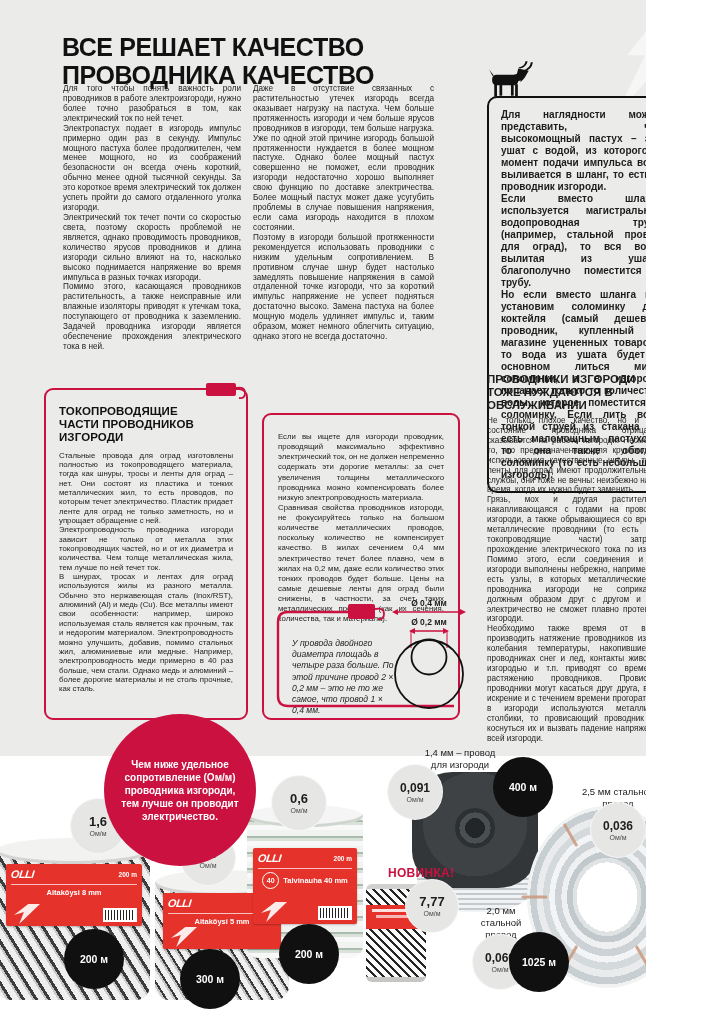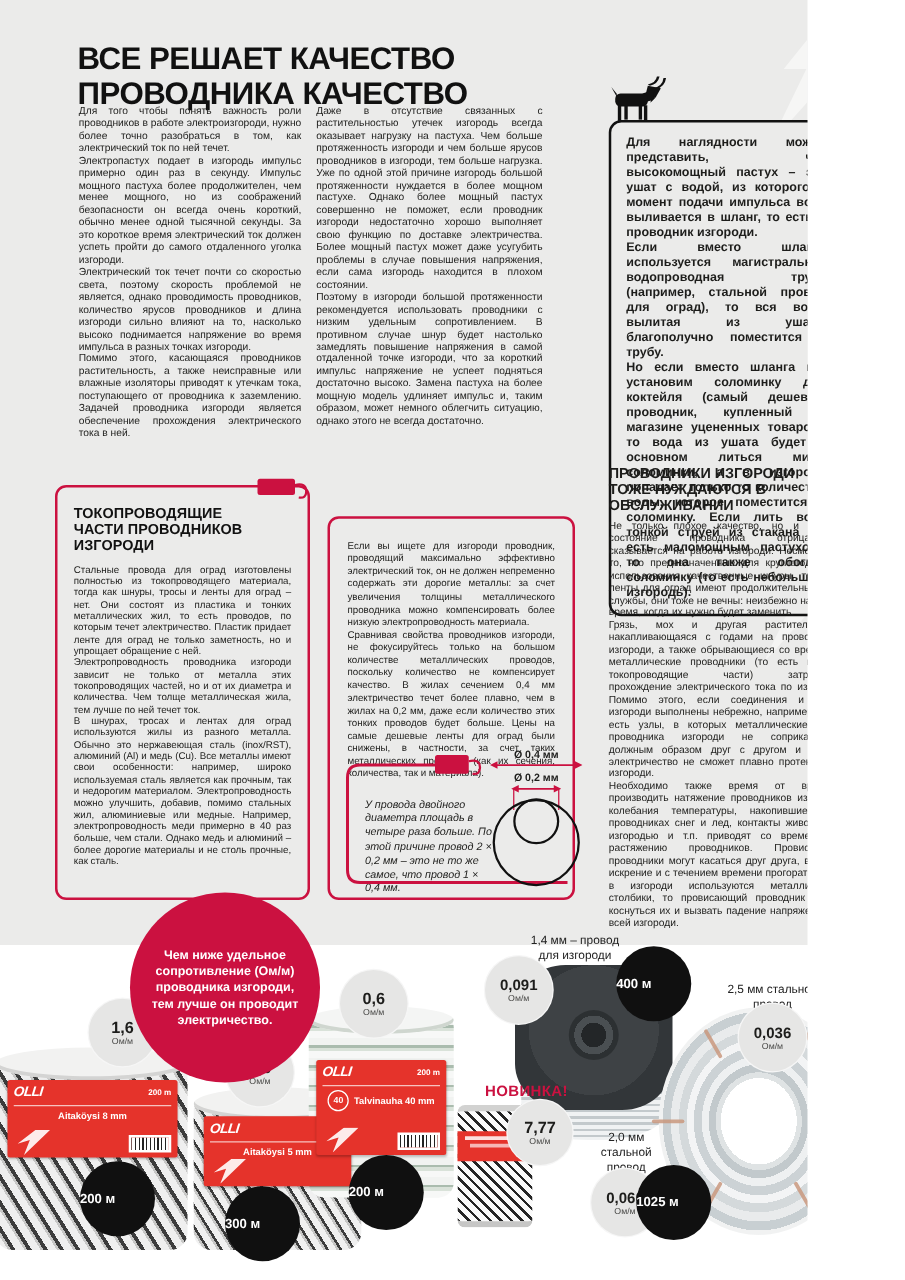--- a/index.html
+++ b/index.html
@@ -34,21 +34,21 @@
              display:flex;align-items:center;text-align:center;
              color:#fff;font-weight:bold;font-size:10px;line-height:1.3;padding:14px;box-sizing:border-box;z-index:6;}
   
   .caption{left:292px;top:638px;width:102px;font-style:italic;font-size:8.6px;line-height:1.3;color:#1d1d1b;}
   
   .gbadge{width:54px;height:54px;border-radius:50%;background:#e6e6e5;display:flex;flex-direction:column;
           align-items:center;justify-content:center;z-index:5;box-shadow:0 0 0 1px #f6f6f6;}
   .gbadge .gnum{font-size:13px;font-weight:bold;color:#1d1d1b;line-height:1;}
   .gbadge .gunit{font-size:7px;color:#4a4a48;margin-top:2px;}
   .bbadge{width:60px;height:60px;border-radius:50%;background:#101010;display:flex;align-items:center;
-          color:#fff;font-weight:bold;font-size:10.5px;z-index:5;}
+          justify-content:center;color:#fff;font-weight:bold;font-size:10.5px;z-index:5;}
   .bbadge.small{width:56px;height:56px;}
   .prodcap{font-size:9.5px;line-height:1.25;text-align:center;color:#222;z-index:4;}
   .novelty-flag{font-size:12px;font-weight:bold;color:#cb1140;letter-spacing:0.3px;z-index:4;}
   
   .spool-rope{background:repeating-linear-gradient(58deg,#3c3c3c 0 3px,#efefef 3px 9px,#c7c7c6 9px 11px);
               border-radius:10px 10px 14px 14px;z-index:1;}
   .spool-rope::before{content:"";position:absolute;left:0;top:-8px;width:100%;height:26px;background:#f2f2f1;
               border-radius:50%;box-shadow:inset 0 -3px 0 #d4d4d3;}
   .tape-roll{background:repeating-linear-gradient(0deg,#f7f8f7 0 5px,#d9e2d9 5px 8px,#aabcae 8px 10px,#f1f3f1 10px 16px);
              border-radius:10px 10px 12px 12px;z-index:1;}

